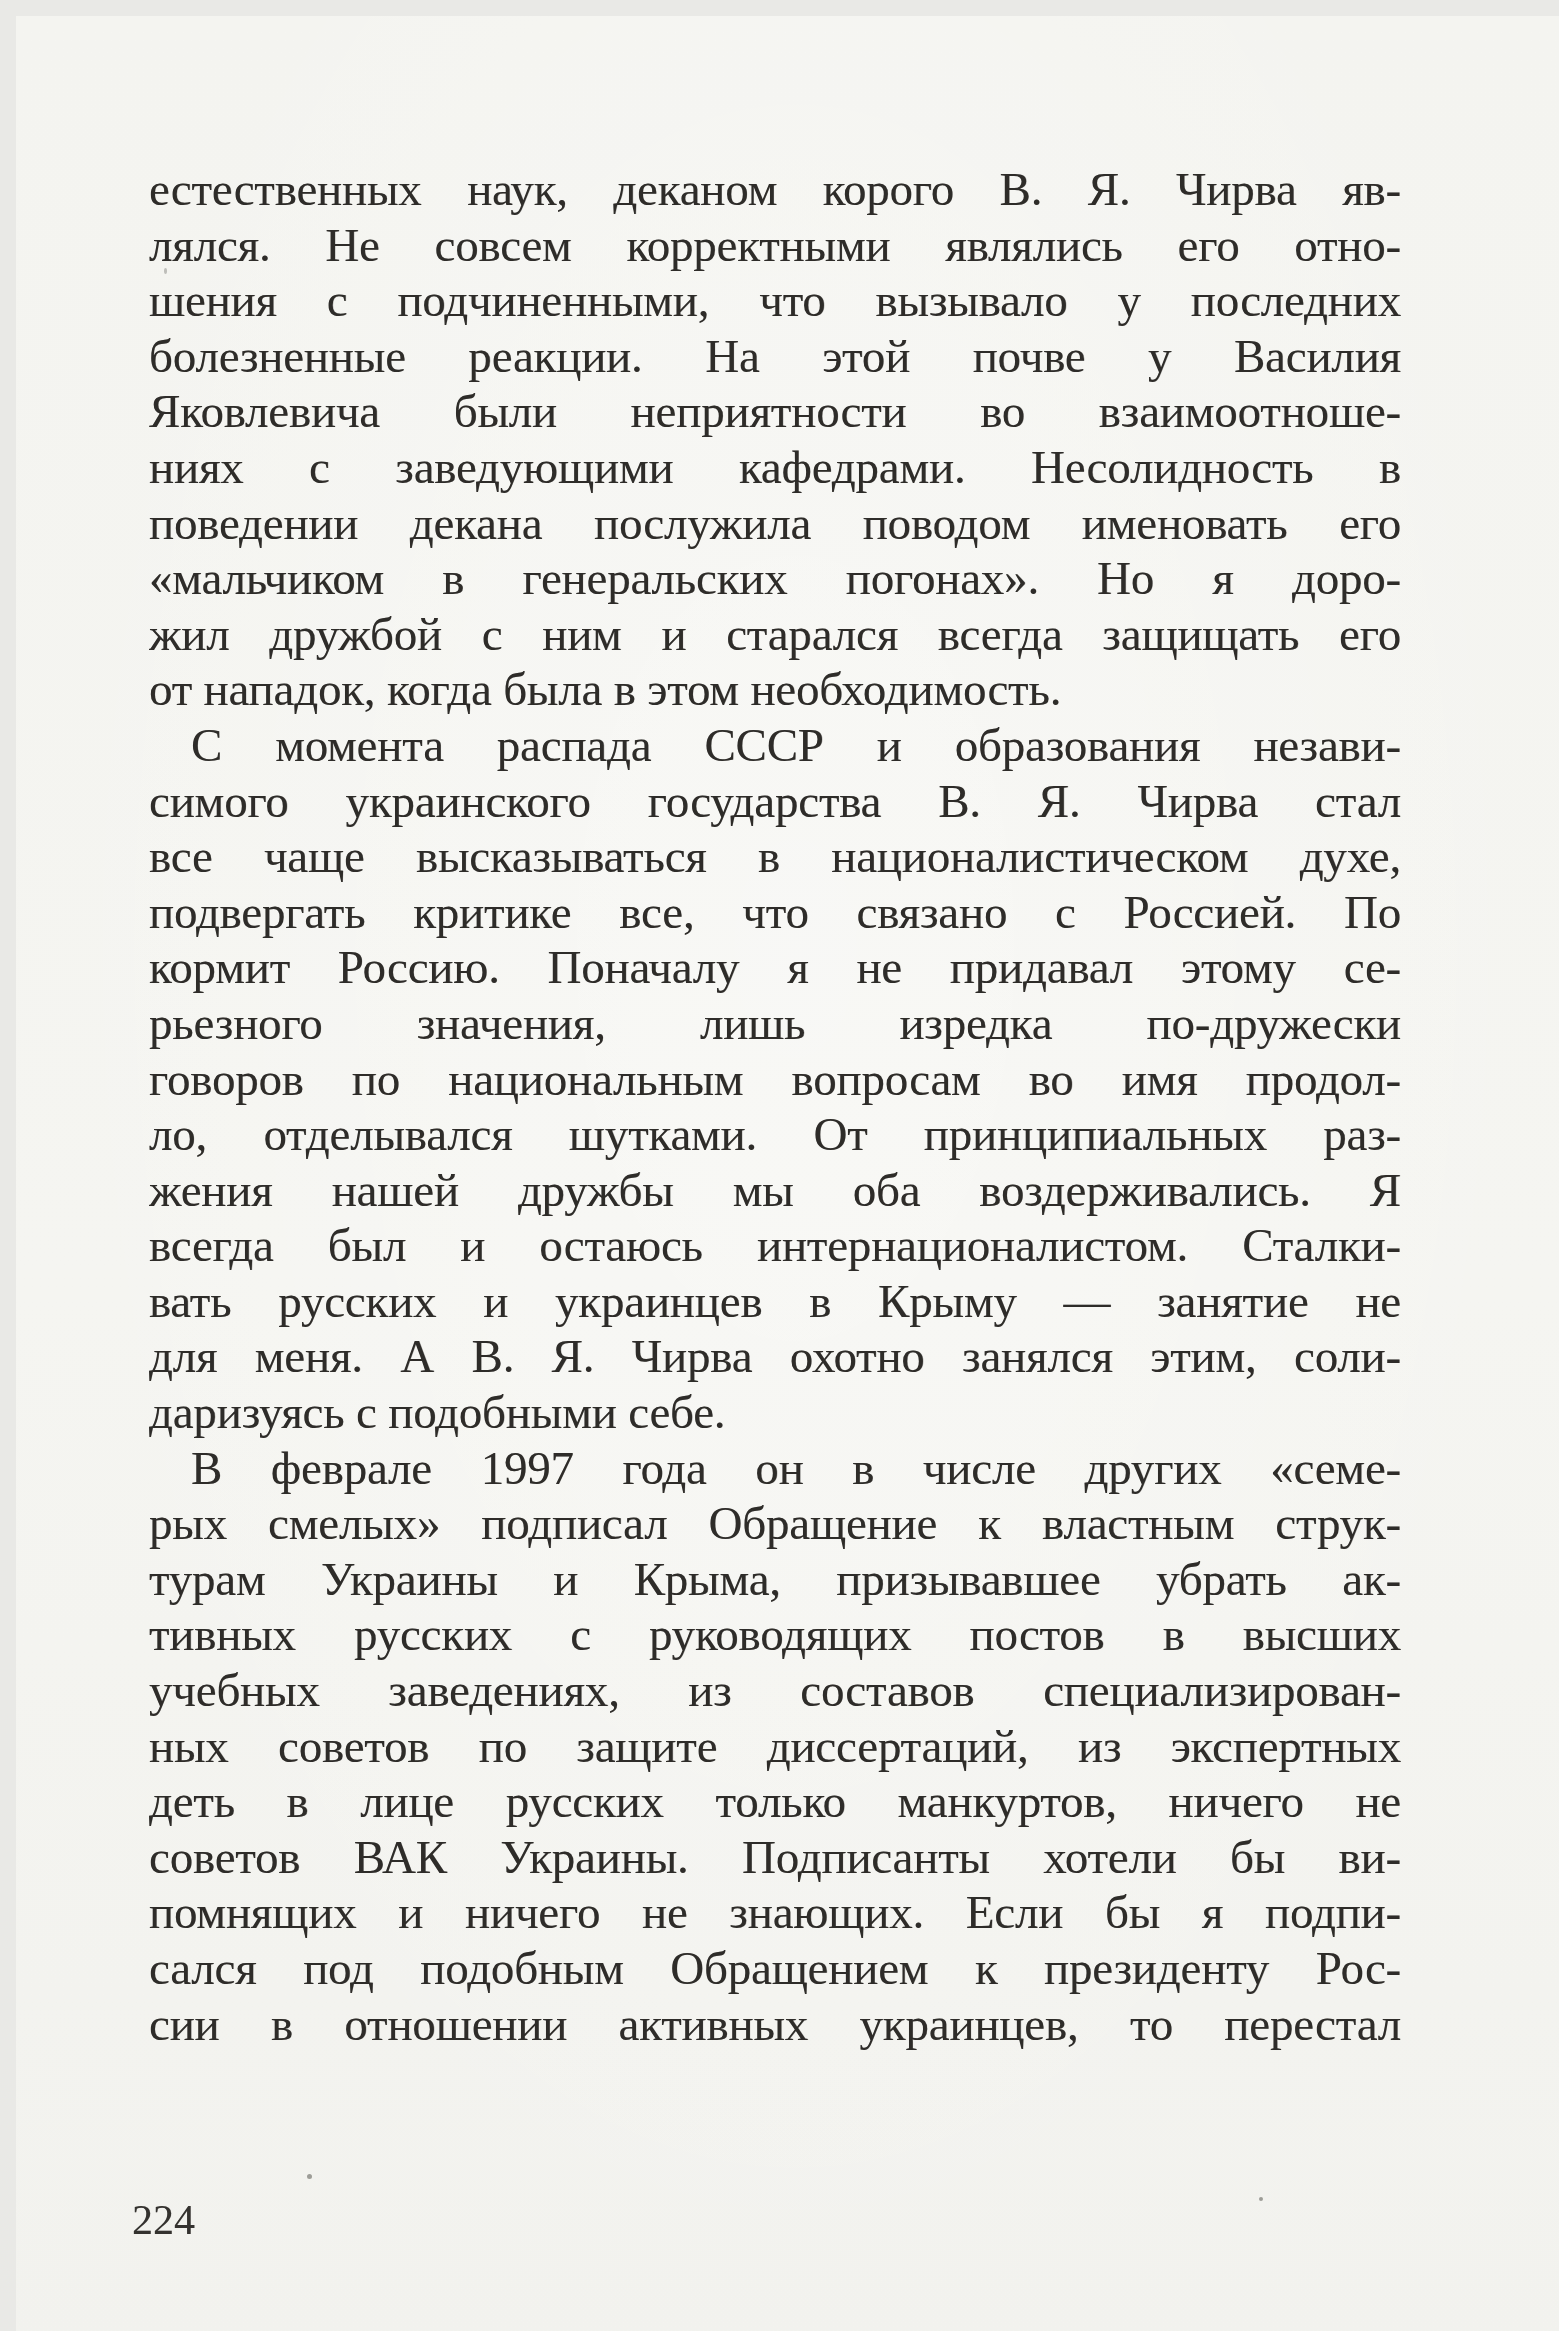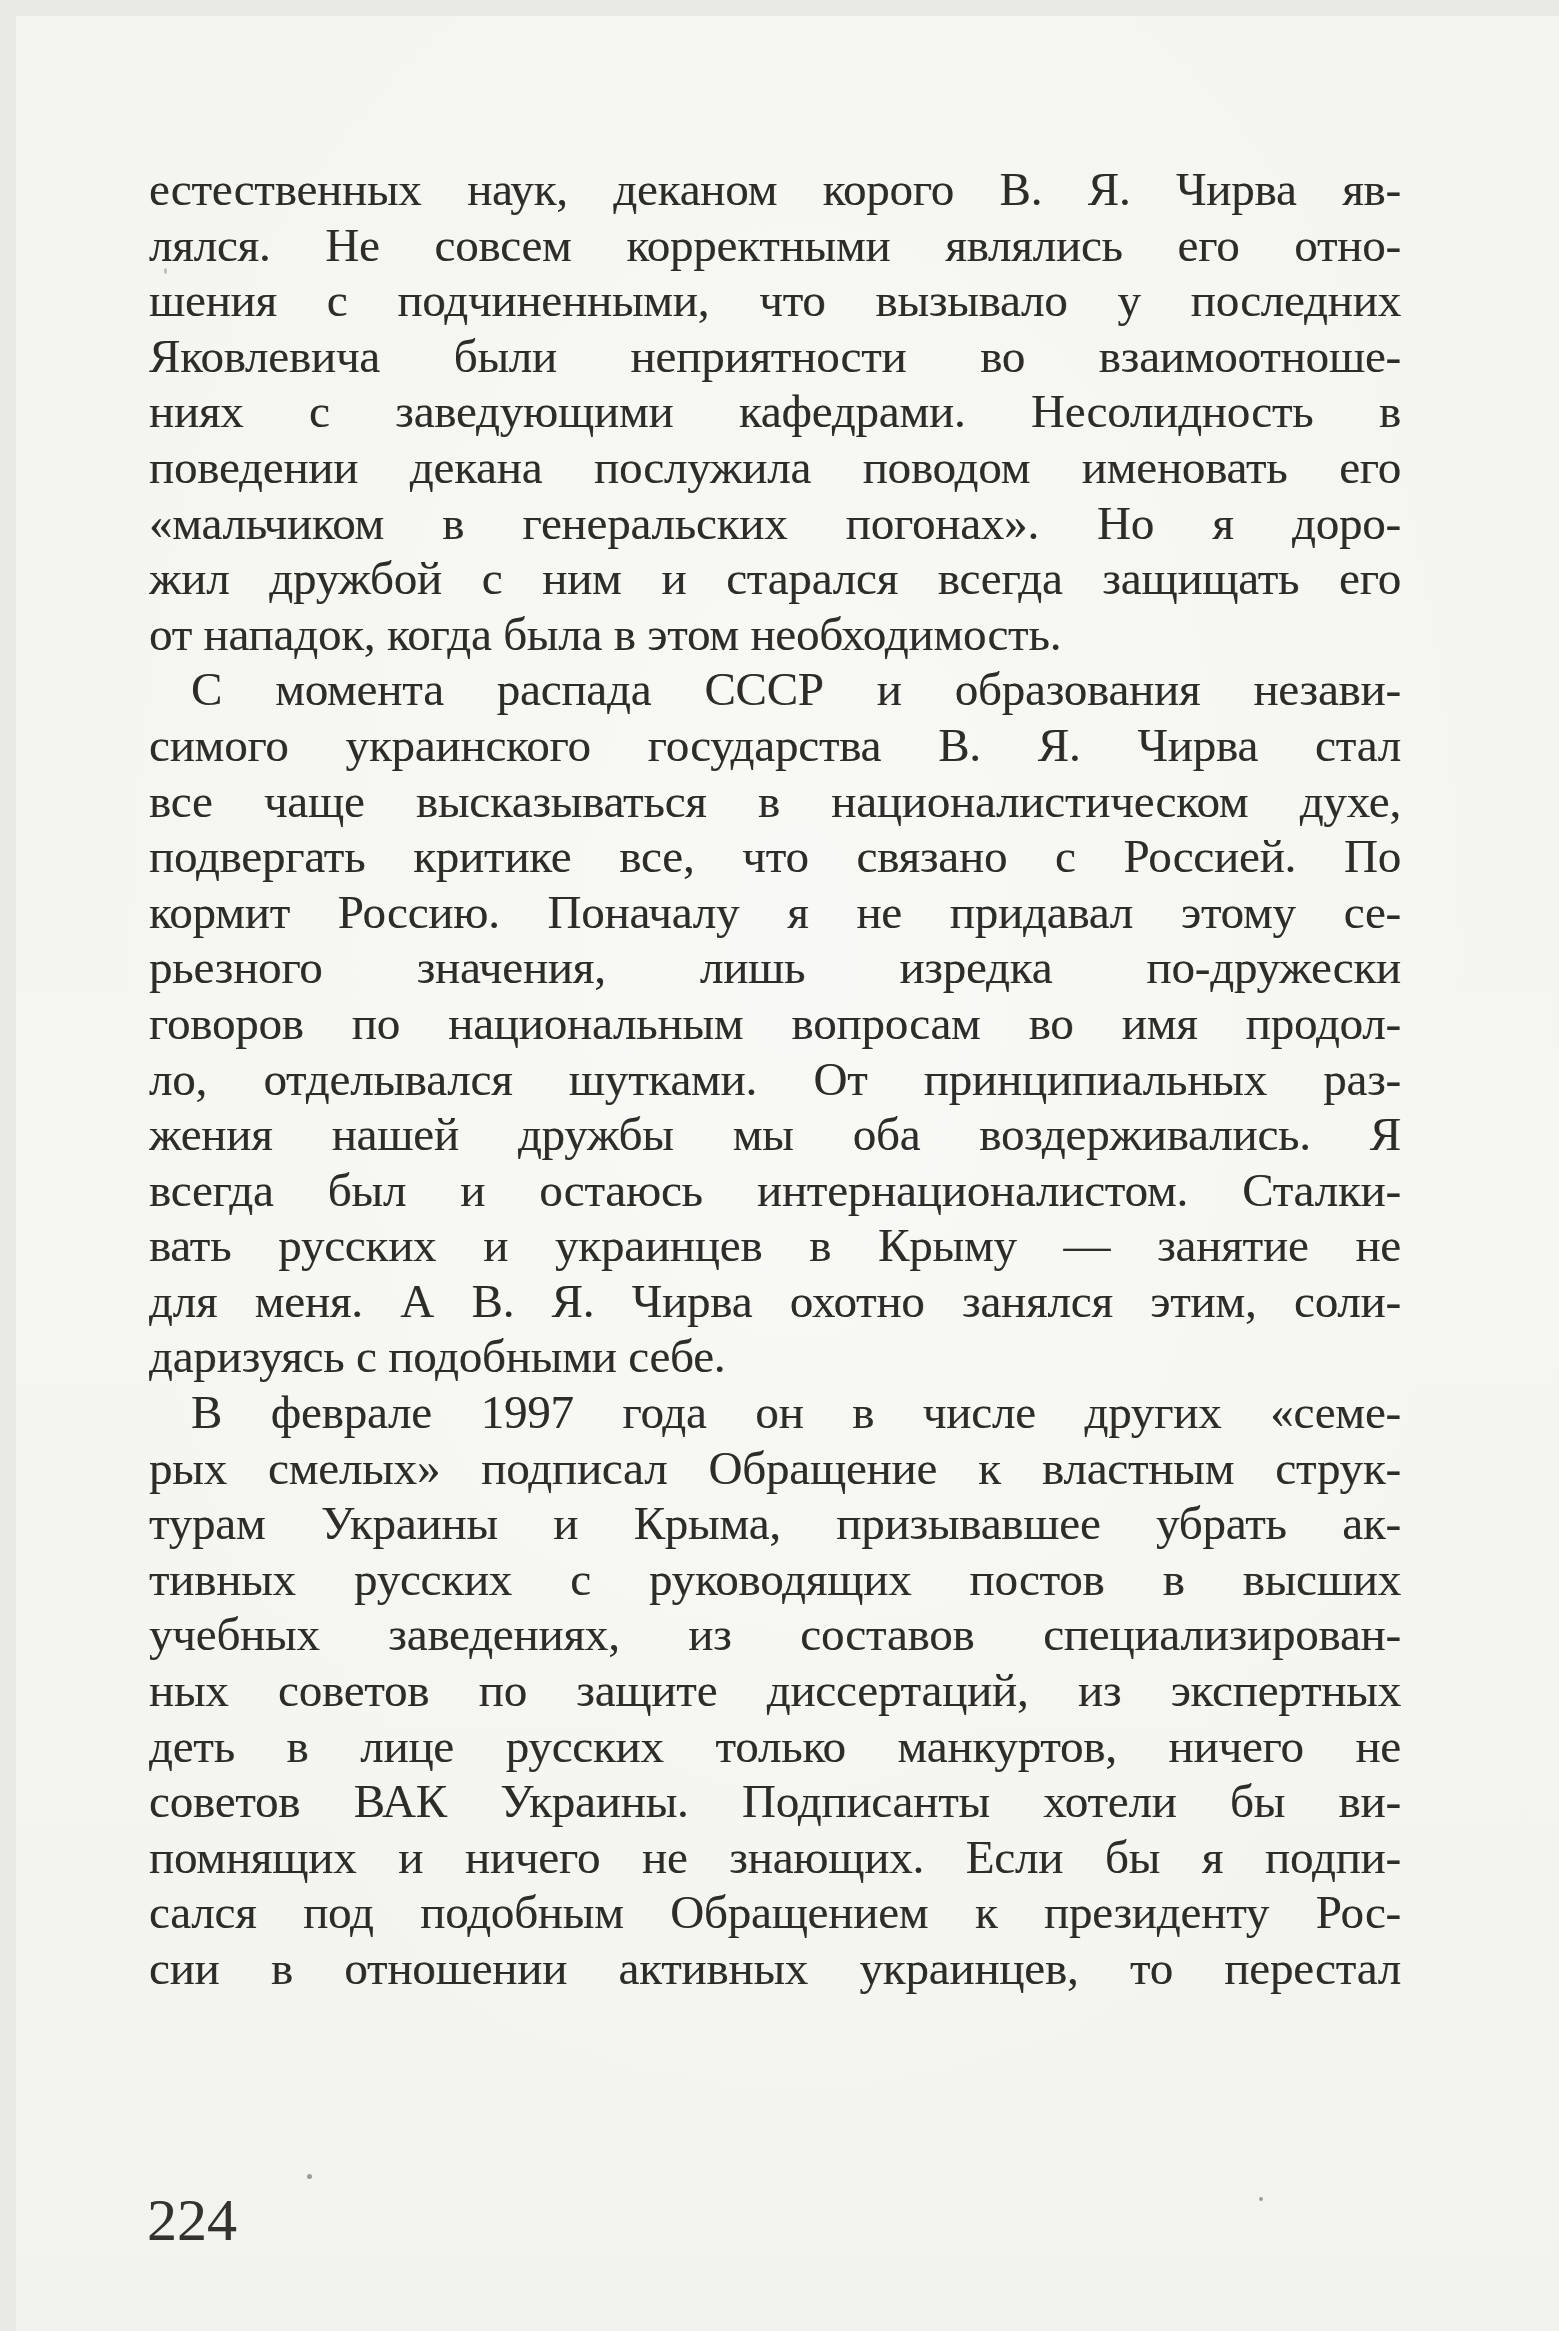--- a/index.html
+++ b/index.html
@@ -34,23 +34,23 @@
     white-space: nowrap;
     text-shadow: 0.3px 0.3px 0.5px rgba(46,44,41,0.35);
     letter-spacing: -0.2px;
   }
   
   .line { white-space: normal; overflow: hidden; }
   .line.indent { padding-left: 42px; }
   .line.para-end { text-align-last: left; }
   .page-number {
     position: absolute;
-    left: 131px;
+    left: 116px;
     top: 2182px;
-    font-size: 60px;
+    font-size: 42px;
     line-height: 45px;
     color: #34322f;
     text-shadow: 0.3px 0.3px 0.5px rgba(46,44,41,0.3);
   }
   .speck {
     position: absolute;
     border-radius: 50%;
     background: #6f6f69;
     opacity: 0.65;
   }
@@ -59,20 +59,21 @@
   .speck-3 { left: 148px; top: 252px; width: 3px; height: 6px; opacity: 0.4; }
 </style>
 </head>
 <body>
 
 <div class="scan">
   <div class="text-block">
     <div class="line">естественных наук, деканом корого В. Я. Чирва яв-</div>
     <div class="line">лялся. Не совсем корректными являлись его отно-</div>
     <div class="line">шения с подчиненными, что вызывало у последних</div>
+    <div class="line">болезненные реакции. На этой почве у Василия</div>
     <div class="line">Яковлевича были неприятности во взаимоотноше-</div>
     <div class="line">ниях с заведующими кафедрами. Несолидность в</div>
     <div class="line">поведении декана послужила поводом именовать его</div>
     <div class="line">«мальчиком в генеральских погонах». Но я доро-</div>
     <div class="line">жил дружбой с ним и старался всегда защищать его</div>
     <div class="line para-end">от нападок, когда была в этом необходимость.</div>
     <div class="line indent">С момента распада СССР и образования незави-</div>
     <div class="line">симого украинского государства В. Я. Чирва стал</div>
     <div class="line">все чаще высказываться в националистическом духе,</div>
     <div class="line">подвергать критике все, что связано с Россией. По</div>

